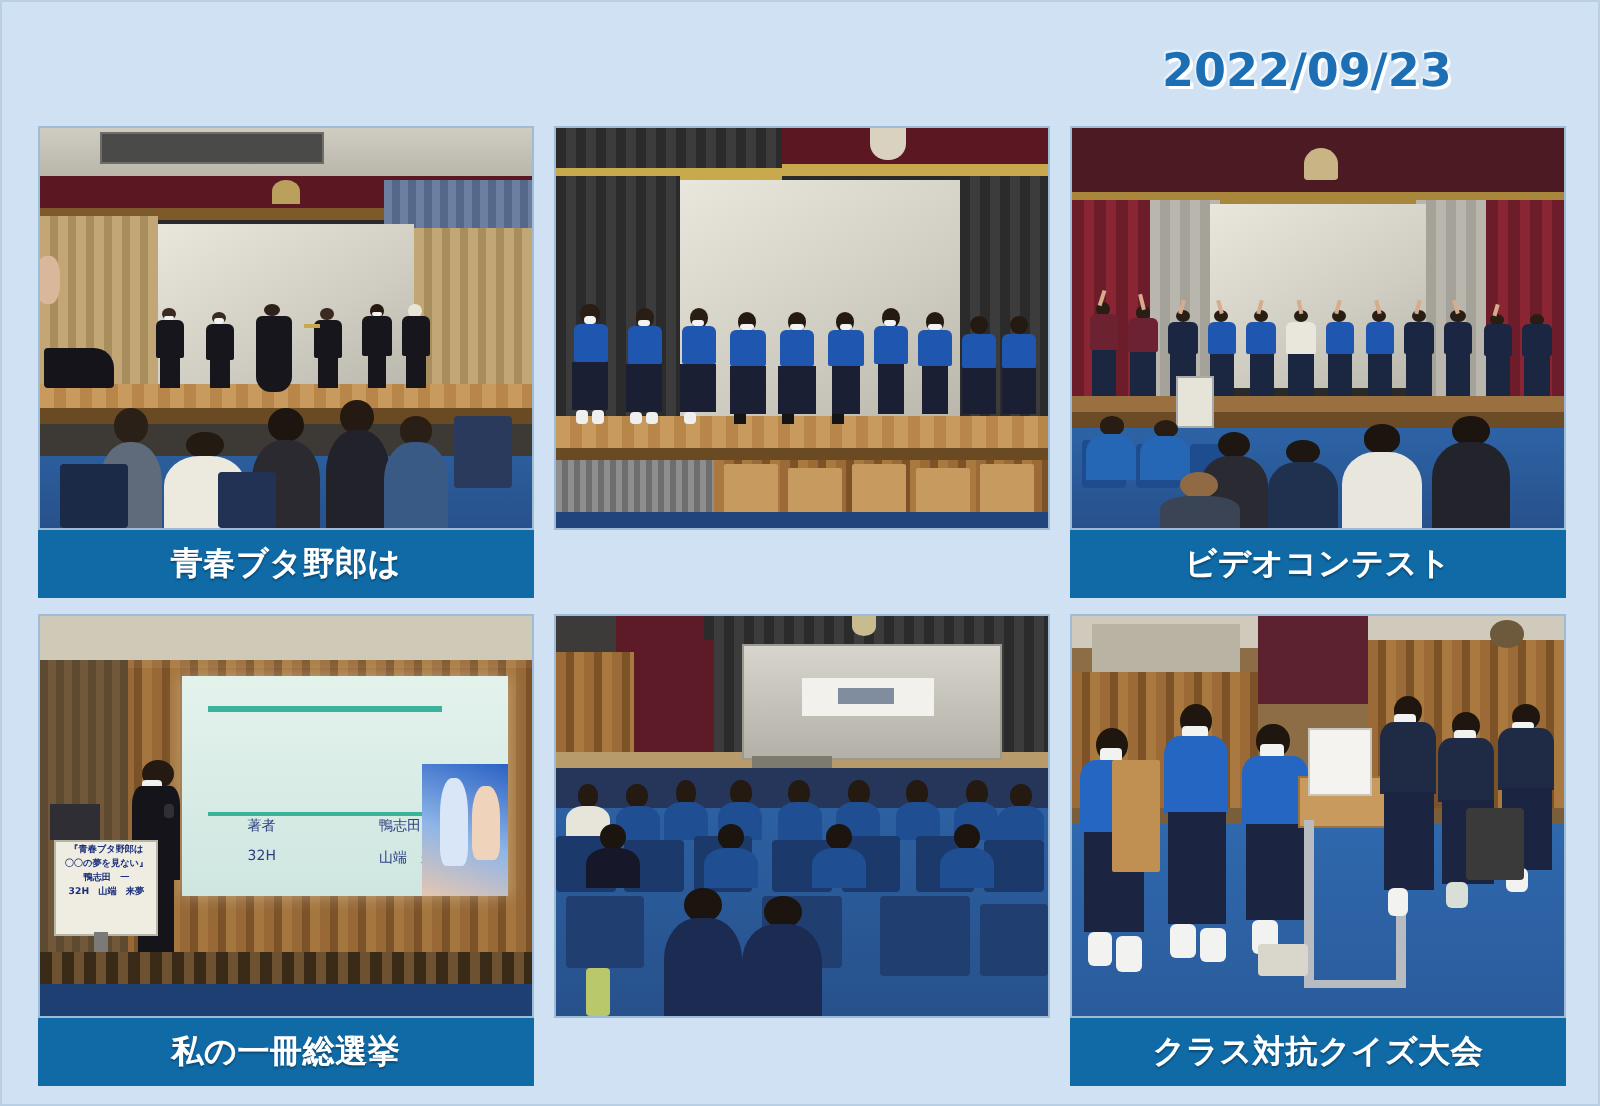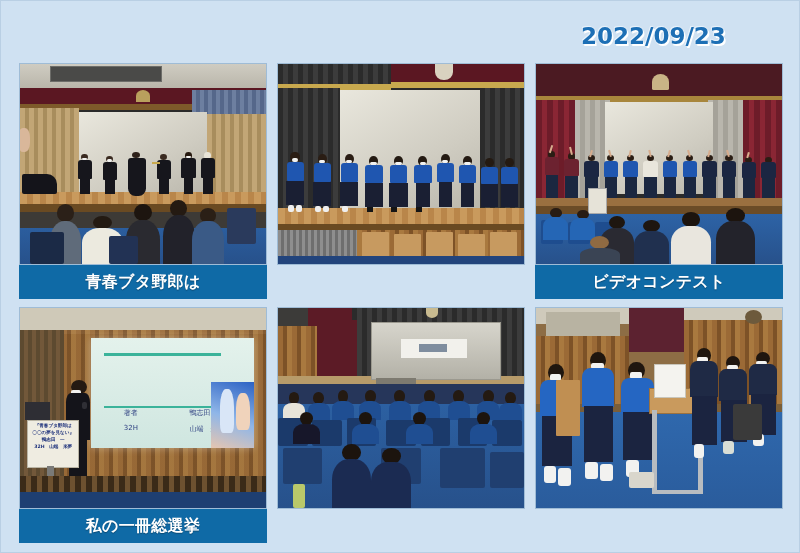--- a/index.html
+++ b/index.html
@@ -624,16 +624,17 @@
         <div class="person" style="left:86%;top:22%;width:13%;height:48%;">
           <div class="head" style="left:26%;top:0;width:44%;height:14%;background:#1f160f;"></div>
           <div class="mask" style="left:28%;top:9%;width:34%;height:5%;"></div>
           <div class="body" style="left:4%;top:13%;width:88%;height:32%;background:#1f2a45;border-radius:24% 24% 0 0;"></div>
           <div class="legs" style="left:10%;top:44%;width:80%;height:42%;background:#1b2440;"></div>
           <div class="layer" style="left:16%;top:85%;width:34%;height:13%;background:#f2f2f0;border-radius:3px;"></div>
         </div>
         <div class="chairwood" style="left:8%;top:36%;width:10%;height:28%;background:#c08f52;"></div>
         <div class="chair" style="left:80%;top:48%;width:12%;height:18%;background:#3a3a3a;"></div>
       </div>
+      <div class="caption">クラス対抗クイズ大会</div>
     </div>
 
   </div>
 </div>
 
 </body></html>

